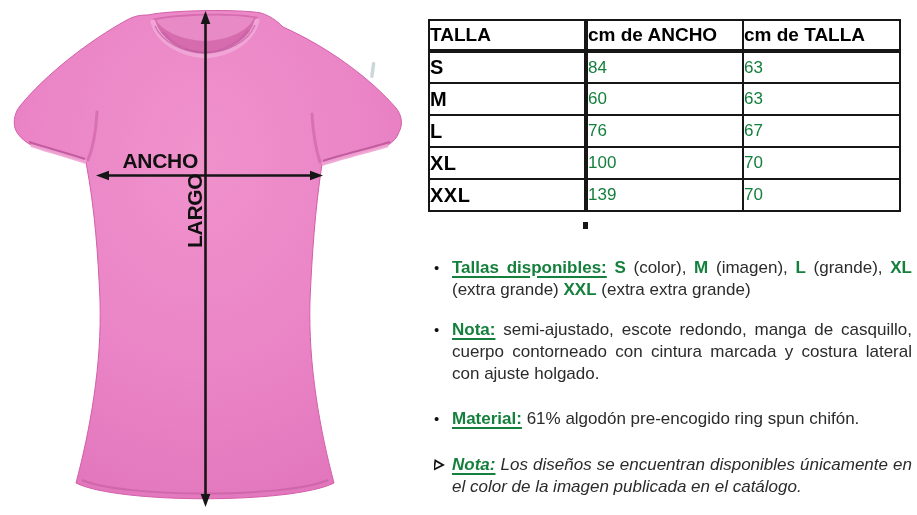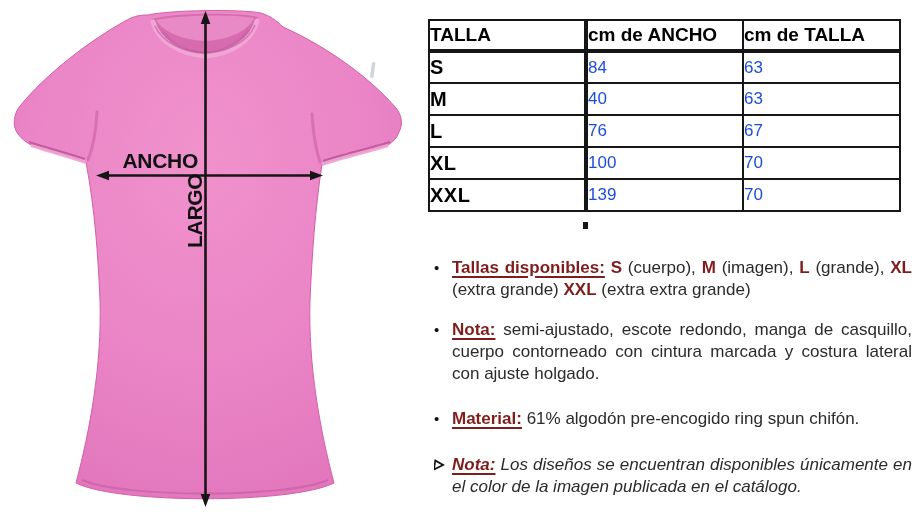--- a/index.html
+++ b/index.html
@@ -17,38 +17,38 @@
     position:absolute; left:428px; top:19px; width:471px;
     border-collapse:collapse; table-layout:fixed; text-align:left;
     color:#111;
   }
   .size-table th, .size-table td { border:2px solid #161616; vertical-align:middle; }
   .size-table thead th {
     border-bottom:4px solid #161616; height:31px;
     font-size:19px; font-weight:bold; color:#000;
   }
   .size-table th:first-child, .size-table td:first-child { border-right:4px solid #161616; }
-  .size-table tbody td { height:32px; font-size:17px; color:#1d4ed8; }
+  .size-table tbody td { height:32px; font-size:17px; color:#15803d; }
   .size-table tbody td.size-label { font-weight:bold; font-size:20px; color:#000; letter-spacing:.5px; }
   .table-tick { position:absolute; left:583px; top:222px; width:5px; height:7px; background:#161616; }
 
   
   .specs {
     position:absolute; left:434px; top:257px; width:478px;
     font-size:17px; line-height:22px; color:#2b2b2b;
   }
   .spec-item { display:flex; }
   .spec-item + .spec-item { margin-top:0; }
   .m-b18 { margin-bottom:18px; }
   .m-b23 { margin-bottom:23px; }
   .m-b24 { margin-bottom:24px; }
   .marker { flex:0 0 18px; color:#111; font-size:15px; line-height:22px; }
   .marker svg { margin-top:5px; }
   .spec-text { flex:1 1 auto; text-align:justify; }
-  .b { font-weight:bold; color:#7f1d1d; }
+  .b { font-weight:bold; color:#15803d; }
   .i { font-style:italic; }
   .u { text-decoration:underline; text-decoration-thickness:1.5px; text-underline-offset:2.5px; }
 </style>
 </head>
 <body>
 
 <div id="root">
 
   <svg id="shirt-svg" width="430" height="515" viewBox="0 0 430 515">
     <defs>
@@ -130,21 +130,21 @@
       </tr>
     </thead>
     <tbody>
       <tr>
         <td class="size-label">S</td>
         <td>84</td>
         <td>63</td>
       </tr>
       <tr>
         <td class="size-label">M</td>
-        <td>40</td>
+        <td>60</td>
         <td>63</td>
       </tr>
       <tr>
         <td class="size-label">L</td>
         <td>76</td>
         <td>67</td>
       </tr>
       <tr>
         <td class="size-label">XL</td>
         <td>100</td>
@@ -157,21 +157,21 @@
       </tr>
     </tbody>
   </table>
   <div class="table-tick"></div>
 
   <div class="specs">
 
     <div class="spec-item m-b18">
       <span class="marker">•</span>
       <div class="spec-text">
-        <span class="b u">Tallas disponibles:</span><span> </span><span class="b">S</span><span> (cuerpo), </span><span class="b">M</span><span> (imagen), </span><span class="b">L</span><span> (grande), </span><span class="b">XL</span><span> (extra grande) </span><span class="b">XXL</span><span> (extra extra grande)</span>
+        <span class="b u">Tallas disponibles:</span><span> </span><span class="b">S</span><span> (color), </span><span class="b">M</span><span> (imagen), </span><span class="b">L</span><span> (grande), </span><span class="b">XL</span><span> (extra grande) </span><span class="b">XXL</span><span> (extra extra grande)</span>
       </div>
     </div>
 
     <div class="spec-item m-b23">
       <span class="marker">•</span>
       <div class="spec-text">
         <span class="b u">Nota:</span><span> semi-ajustado, escote redondo, manga de casquillo, cuerpo contorneado con cintura marcada y costura lateral con ajuste holgado.</span>
       </div>
     </div>
 

